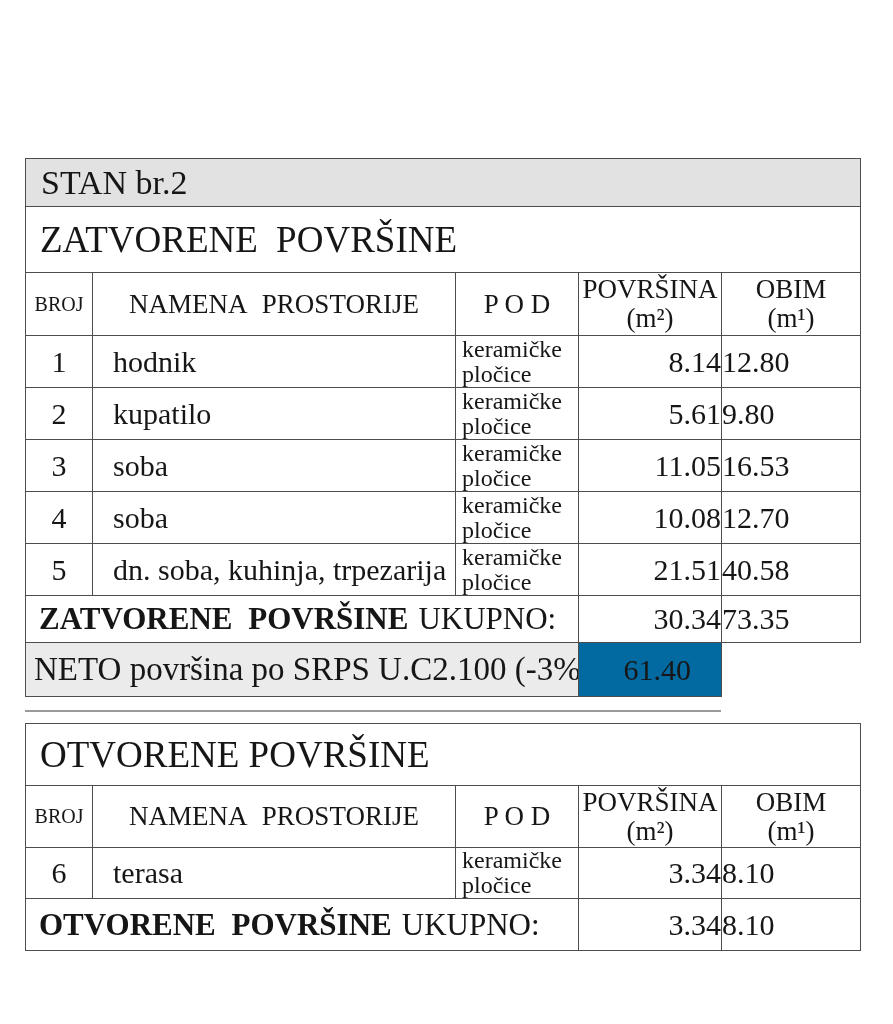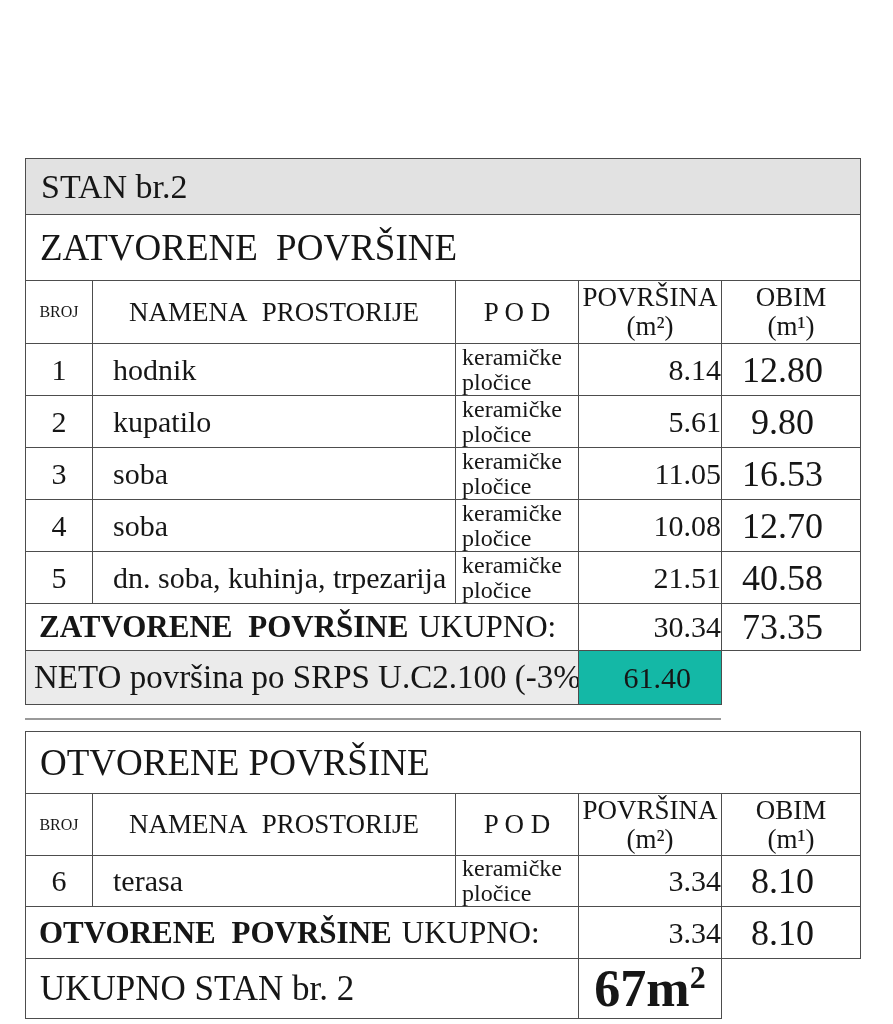--- a/index.html
+++ b/index.html
@@ -10,44 +10,44 @@
   .doc-wrap { position: absolute; left: 25px; top: 158px; width: 835px; }
   table { border-collapse: collapse; table-layout: fixed; width: 835px; }
   td, th {
     border: 1px solid #4d4d4d; font-weight: normal; padding: 0;
     vertical-align: middle; overflow: hidden;
   }
   
   .titlebar {
     background: #e2e2e2; font-size: 34px; padding-left: 15px; text-align: left;
   }
-  tr.r-title { height: 56px; }
+  tr.r-title { height: 48px; }
   tr.r-section { height: 66px; }
   tr.r-section2 { height: 62px; }
   .section-cell { font-size: 37px; padding-left: 14px; text-align: left; background: #ffffff; }
   .ws { word-spacing: 9px; }
   tr.r-header { height: 63px; }
   tr.r-header2 { height: 62px; }
-  th.h-broj { font-size: 16px; text-align: center; }
+  th.h-broj { font-size: 20px; text-align: center; }
   th.h-mid { font-size: 27px; text-align: center; }
   th.h-unit { font-size: 27px; text-align: center; line-height: 29px; }
   tr.r-data { height: 52px; }
   tr.r-data2 { height: 51px; }
   td.c-broj { font-size: 30px; text-align: center; }
   td.c-namena { font-size: 30px; text-align: left; padding-left: 20px; }
   td.c-pod { font-size: 24px; line-height: 25px; text-align: left; padding-left: 6px; }
   td.c-pov { font-size: 30px; text-align: right; }
-  td.c-obim { font-size: 36px; text-align: center; padding-right: 17px; }
+  td.c-obim { font-size: 30px; text-align: left; padding-right: 17px; }
   tr.r-total { height: 47px; }
   tr.r-total2 { height: 52px; }
   td.c-total-label { font-size: 31px; text-align: left; padding-left: 13px; white-space: nowrap; }
   td.c-total-label .b { font-weight: bold; word-spacing: 8px; margin-right: 10px; }
   tr.r-neto { height: 54px; }
   td.c-neto-label { background: #ebebeb; font-size: 33px; text-align: left; padding-left: 8px; white-space: nowrap; }
-  td.c-neto-val { background: #14b8a6; font-size: 30px; text-align: right; padding-right: 30px; }
+  td.c-neto-val { background: #0369a1; font-size: 30px; text-align: right; padding-right: 30px; }
   td.phantom { border: none; background: #ffffff; }
   .divider { width: 696px; height: 2px; background: #9a9a9a; margin: 13px 0 11px 0; }
   tr.r-grand { height: 53px; }
   td.c-grand-label { font-size: 35px; text-align: left; padding-left: 14px; }
   td.c-grand-val { font-size: 52px; font-weight: bold; text-align: center; }
   td.c-grand-val sup { font-size: 32px; vertical-align: 18px; }
 </style>
 </head>
 <body>
 
@@ -183,21 +183,16 @@
       <td class="c-pov">3.34</td>
       <td class="c-obim">8.10</td>
     </tr>
     <tr class="r-total2">
       <td colspan="3" class="c-total-label">
         <span class="b">OTVORENE POVRŠINE</span><span>UKUPNO:</span>
       </td>
       <td class="c-pov">3.34</td>
       <td class="c-obim">8.10</td>
     </tr>
-    <tr class="r-grand">
-      <td colspan="3" class="c-grand-label">UKUPNO STAN br. 2</td>
-      <td class="c-grand-val"><span>67m</span><sup>2</sup></td>
-      <td class="phantom"></td>
-    </tr>
   </tbody>
     </table>
 
 </div>
 
 </body></html>

